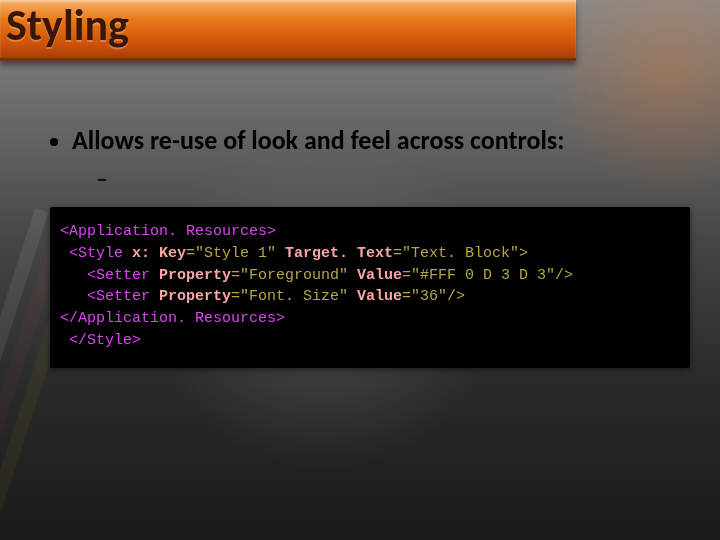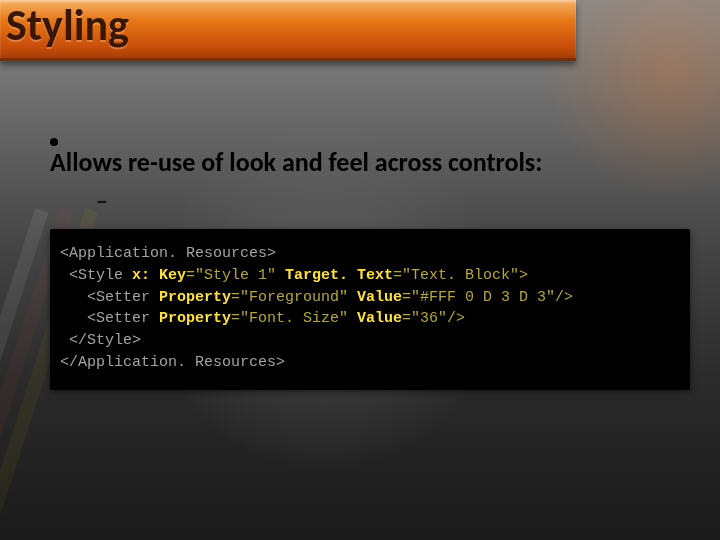--- a/index.html
+++ b/index.html
@@ -62,21 +62,20 @@
     top: 124px;
     width: 630px;
     color: #000;
   }
   .bullet1 {
     display: flex;
     align-items: flex-start;
     font-size: 26px;
     font-weight: 700;
     margin-bottom: 8px;
-    flex-direction: column;
   }
   .bullet1 .dot {
     width: 8px; height: 8px;
     background: #000;
     border-radius: 50%;
     margin: 14px 14px 0 0;
     flex: none;
   }
   .bullet2 {
     display: flex;
@@ -95,22 +94,22 @@
     width: 620px;
     background: #000;
     border-radius: 2px;
     padding: 14px 10px 16px 10px;
     font-family: 'Courier New', Courier, monospace;
     font-size: 15px;
     line-height: 1.45;
     color: #d0d0d0;
     box-shadow: 0 2px 6px rgba(0,0,0,0.5);
   }
-  .code-box .t-gray   { color: #a3a3a3; }
-  .code-box .t-green  { color: #fde047; font-weight: bold; }
+  .code-box .t-gray   { color: #d946ef; }
+  .code-box .t-green  { color: #fca5a5; font-weight: bold; }
   .code-box .t-string { color: #b5a642; }
   .code-line { white-space: pre; }
 </style>
 </head>
 <body>
 
 <div class="slide">
   <div class="glow"></div>
   <div class="stripe"></div>
   <div class="stripe s2"></div>
@@ -130,18 +129,18 @@
     <div class="bullet2">
       <span class="dash">–</span>
     </div>
 
 
     <div class="code-box">
       <div class="code-line"><span class="t-gray">&lt;Application. Resources&gt;</span></div>
       <div class="code-line"><span class="t-gray"> &lt;Style</span><span class="t-green"> x: Key</span><span class="t-string">="Style 1"</span><span class="t-green"> Target. Text</span><span class="t-string">="Text. Block"&gt;</span></div>
       <div class="code-line"><span class="t-gray">   &lt;Setter</span><span class="t-green"> Property</span><span class="t-string">="Foreground"</span><span class="t-green"> Value</span><span class="t-string">="#FFF 0 D 3 D 3"/&gt;</span></div>
       <div class="code-line"><span class="t-gray">   &lt;Setter</span><span class="t-green"> Property</span><span class="t-string">="Font. Size"</span><span class="t-green"> Value</span><span class="t-string">="36"/&gt;</span></div>
+      <div class="code-line"><span class="t-gray">&lt;/Application. Resources&gt;</span></div>
       <div class="code-line"><span class="t-gray"> &lt;/Style&gt;</span></div>
-      <div class="code-line"><span class="t-gray">&lt;/Application. Resources&gt;</span></div>
     </div>
 
   </div>
 </div>
 
 </body></html>

